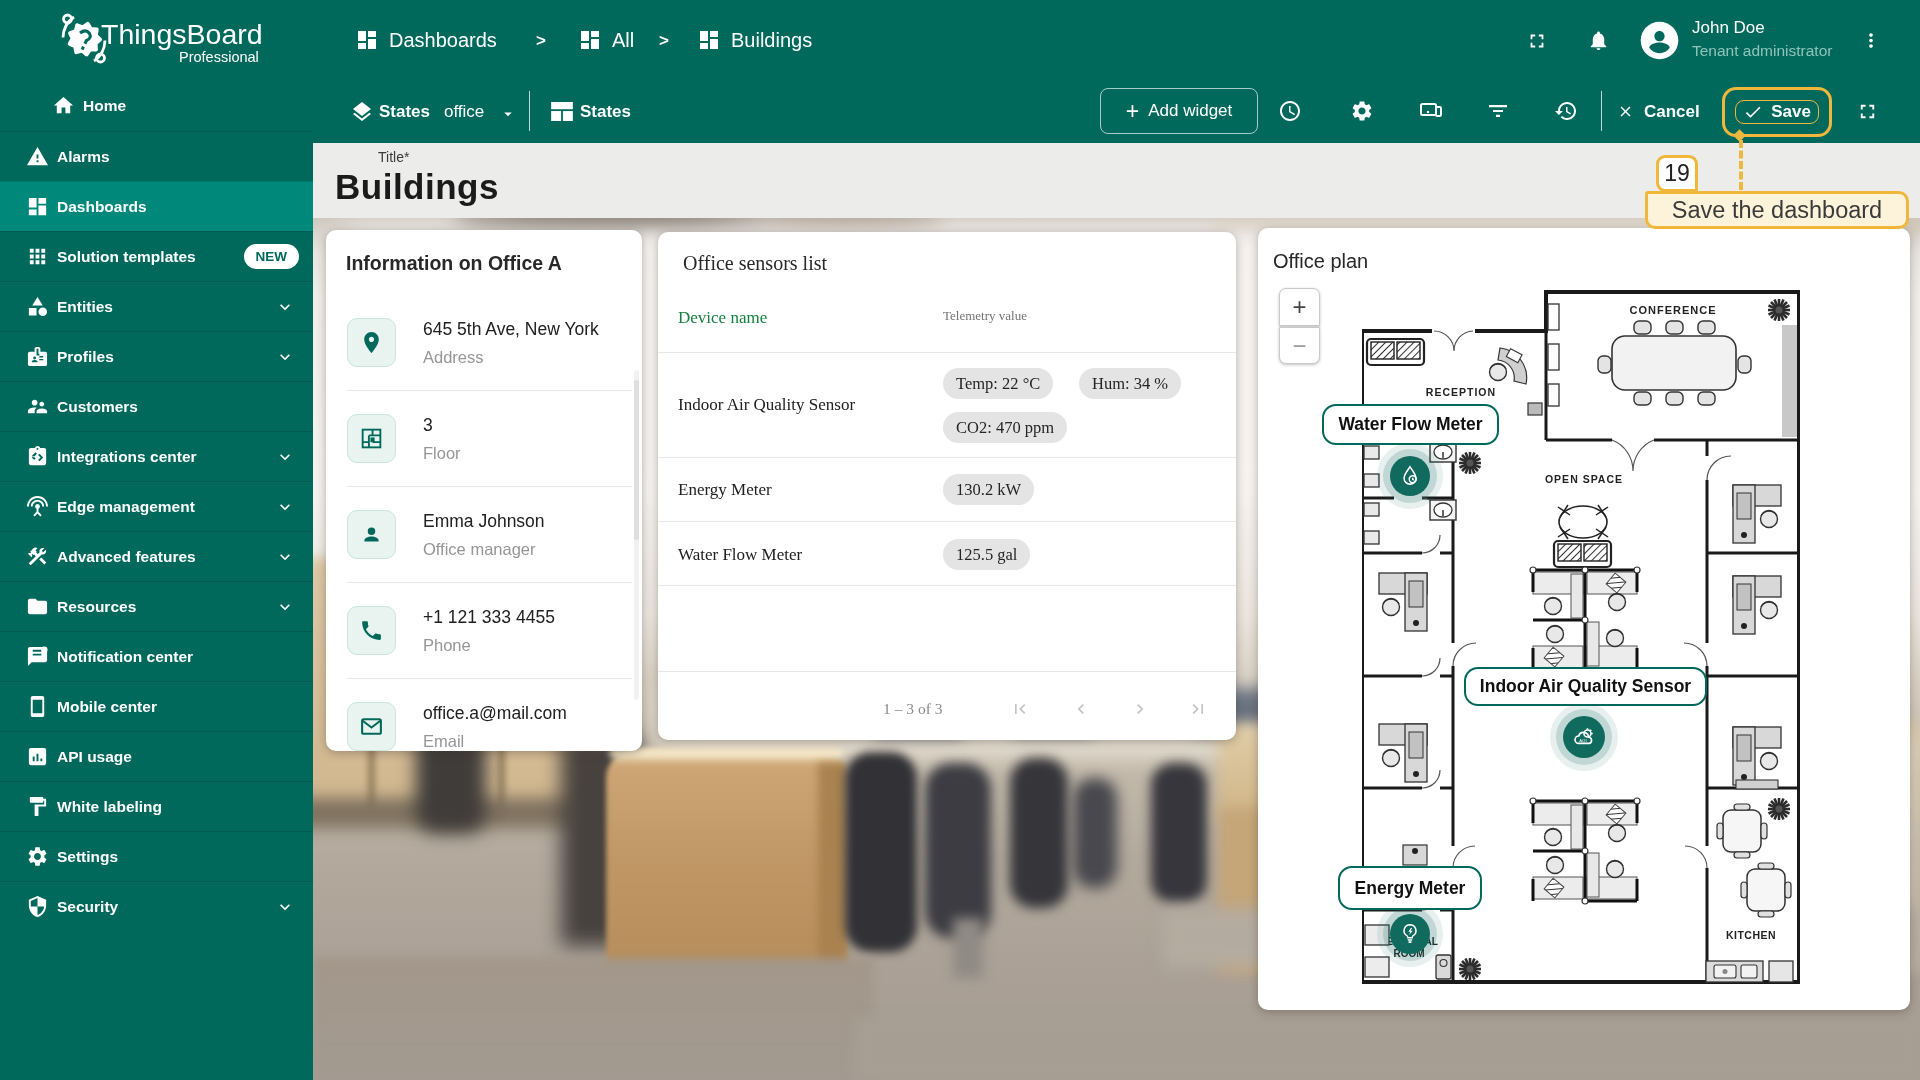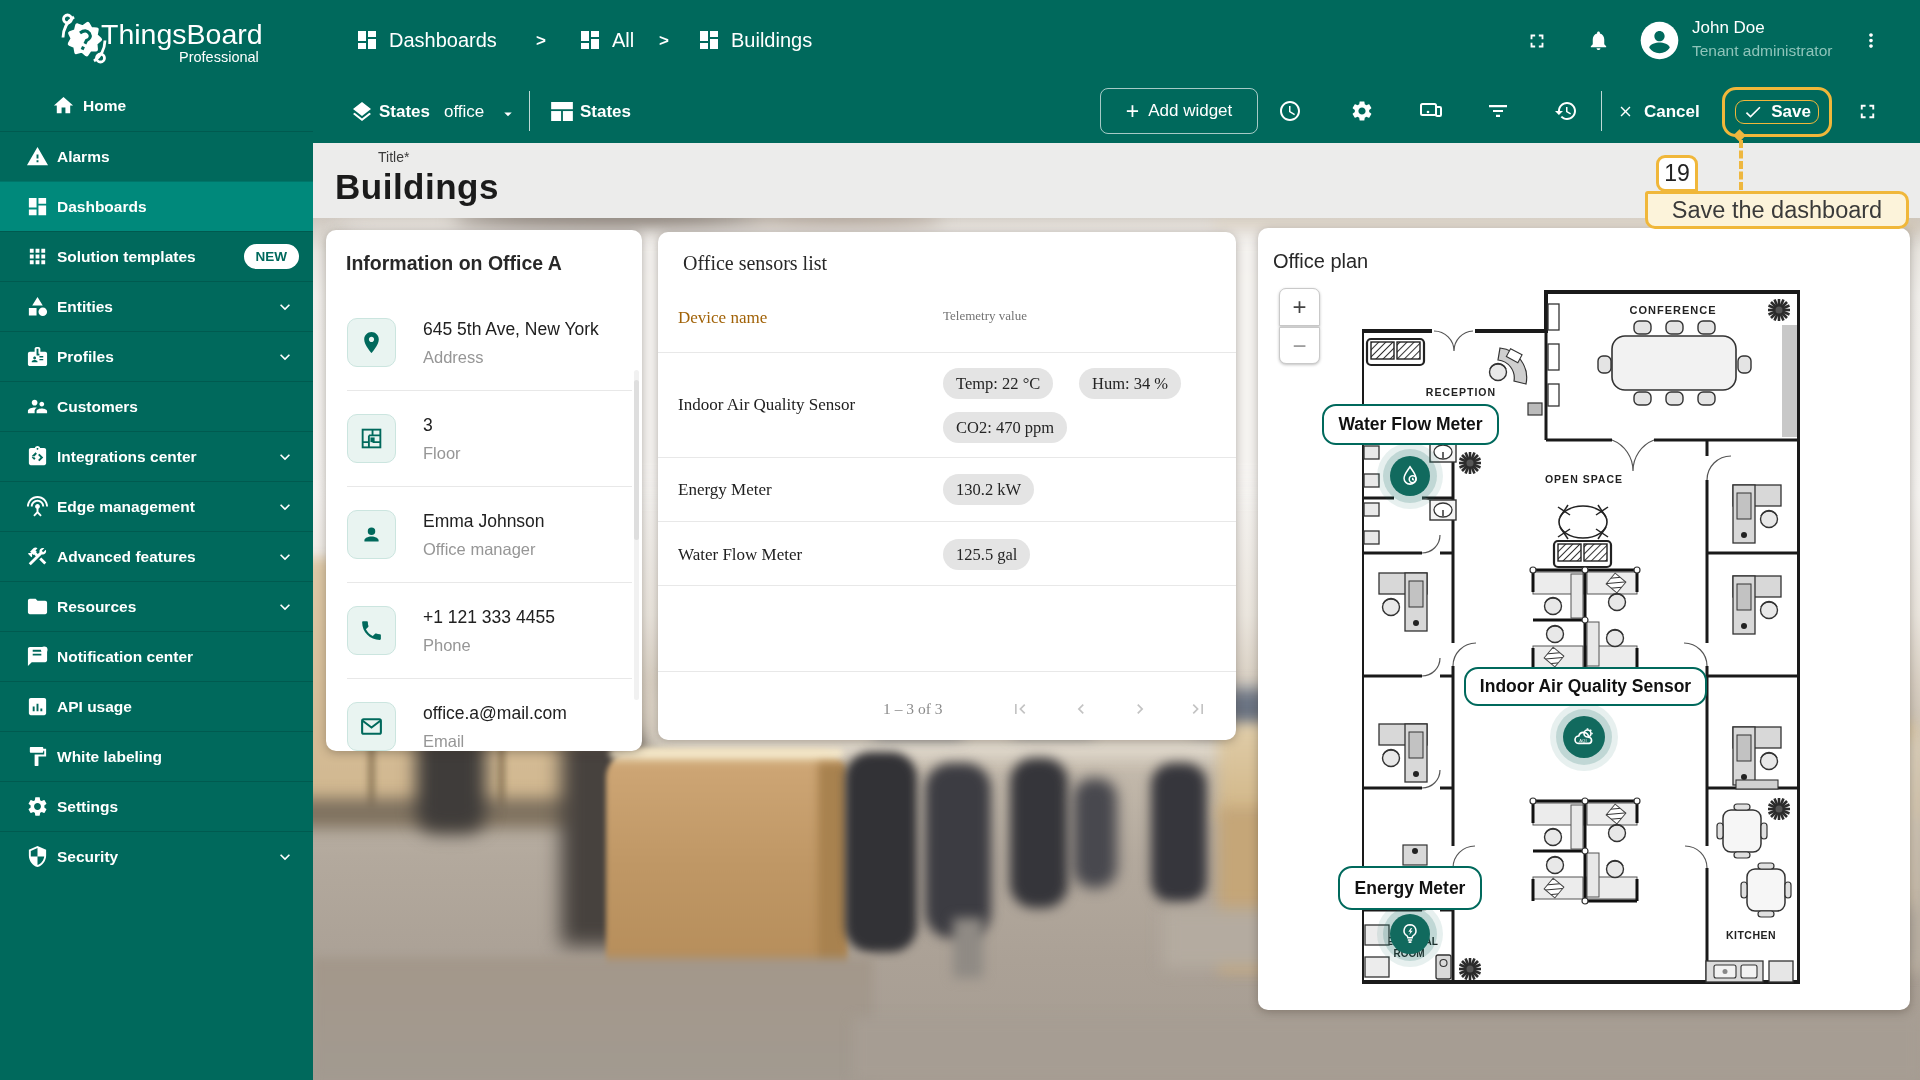--- a/index.html
+++ b/index.html
@@ -200,20 +200,23 @@
       </svg></div>
   <div class="sideitem"><svg viewBox="0 0 24 24" fill="#fff">
         <path d="M10 4H4c-1.1 0-1.99.9-1.99 2L2 18c0 1.1.9 2 2 2h16c1.1 0 2-.9 2-2V8c0-1.1-.9-2-2-2h-8l-2-2z"></path>
       </svg>Resources<svg class="chev" viewBox="0 0 24 24" fill="#fff">
         <path d="M7.41 8.59 12 13.17l4.59-4.58L18 10l-6 6-6-6 1.41-1.41z"></path>
       </svg></div>
   <div class="sideitem"><svg viewBox="0 0 24 24" fill="#fff">
         <path d="M20 2H4c-1.1 0-2 .9-2 2v18l4-4h14c1.1 0 2-.9 2-2V4c0-1.1-.9-2-2-2zm-4 9H7V9h9v2zm3-4H7V5h12v2z"></path>
         <circle cx="19" cy="5" r="3.4"></circle>
       </svg>Notification center</div>
+  <div class="sideitem"><svg viewBox="0 0 24 24" fill="#fff">
+        <path d="M17 1.01 7 1c-1.1 0-2 .9-2 2v18c0 1.1.9 2 2 2h10c1.1 0 2-.9 2-2V3c0-1.1-.9-1.99-2-1.99zM17 19H7V5h10v14z"></path>
+      </svg>Mobile center</div>
   <div class="sideitem"><svg viewBox="0 0 24 24" fill="#fff">
         <path d="M19 3H5c-1.1 0-2 .9-2 2v14c0 1.1.9 2 2 2h14c1.1 0 2-.9 2-2V5c0-1.1-.9-2-2-2zM9 17H7v-5h2v5zm4 0h-2v-8h2v8zm4 0h-2v-3h2v3z"></path>
       </svg>API usage</div>
   <div class="sideitem"><svg viewBox="0 0 24 24" fill="#fff">
         <path d="M18 4V3c0-.55-.45-1-1-1H5c-.55 0-1 .45-1 1v4c0 .55.45 1 1 1h12c.55 0 1-.45 1-1V6h1v4H9v11c0 .55.45 1 1 1h2c.55 0 1-.45 1-1v-9h8V4h-3z"></path>
       </svg>White labeling</div>
   <div class="sideitem"><svg viewBox="0 0 24 24" fill="#fff">
         <path d="M19.14 12.94c.04-.3.06-.61.06-.94 0-.32-.02-.64-.07-.94l2.03-1.58c.18-.14.23-.41.12-.61l-1.92-3.32c-.12-.22-.37-.29-.59-.22l-2.39.96c-.5-.38-1.03-.7-1.62-.94l-.36-2.54c-.04-.24-.24-.41-.48-.41h-3.84c-.24 0-.43.17-.47.41l-.36 2.54c-.59.24-1.13.57-1.62.94l-2.39-.96c-.22-.08-.47 0-.59.22L2.74 8.87c-.12.21-.08.47.12.61l2.03 1.58c-.05.3-.09.63-.09.94s.02.64.07.94l-2.03 1.58c-.18.14-.23.41-.12.61l1.92 3.32c.12.22.37.29.59.22l2.39-.96c.5.38 1.03.7 1.62.94l.36 2.54c.05.24.24.41.48.41h3.84c.24 0 .44-.17.47-.41l.36-2.54c.59-.24 1.13-.56 1.62-.94l2.39.96c.22.08.47 0 .59-.22l1.92-3.32c.12-.22.07-.47-.12-.61l-2.01-1.58zM12 15.6c-1.98 0-3.6-1.62-3.6-3.6s1.62-3.6 3.6-3.6 3.6 1.62 3.6 3.6-1.62 3.6-3.6 3.6z"></path>
       </svg>Settings</div>
   <div class="sideitem"><svg viewBox="0 0 24 24" fill="#fff">
@@ -329,21 +332,21 @@
       </div>
     <div class="m">office.a@mail.com</div>
       <div class="s">Email</div>
   </div>
   <div class="abs" style="right:3px;top:140px;width:5px;height:330px;background:#f1f1f1;border-radius:3px;"></div>
   <div class="abs" style="right:3px;top:150px;width:5px;height:160px;background:#dedede;border-radius:3px;"></div>
 </div>
 
 <div class="card" style="left:658px;top:232px;width:578px;height:508px;z-index:10;font-family:Liberation Serif, serif;">
   <div class="cardtitle" style="left:25px;top:20px;">Office sensors list</div>
-  <div class="abs" style="left:20px;top:76px;font-size:17px;color:#a16207;">Device name</div>
+  <div class="abs" style="left:20px;top:76px;font-size:17px;color:#15803d;">Device name</div>
   <div class="abs" style="left:285px;top:76px;font-size:13px;color:#737373;">Telemetry value</div>
   <div class="hr" style="left:0;right:0;top:120px;"></div>
   <div class="abs" style="left:20px;top:163px;font-size:17px;color:#212121;">Indoor Air Quality Sensor</div>
   <div class="chip" style="left:285px;top:136px;">Temp: 22 °C</div>
   <div class="chip" style="left:421px;top:136px;">Hum: 34 %</div>
   <div class="chip" style="left:285px;top:180px;">CO2: 470 ppm</div>
   <div class="hr" style="left:0;right:0;top:225px;"></div>
   <div class="abs" style="left:20px;top:248px;font-size:17px;color:#212121;">Energy Meter</div>
   <div class="chip" style="left:285px;top:242px;">130.2 kW</div>
   <div class="hr" style="left:0;right:0;top:289px;"></div>

